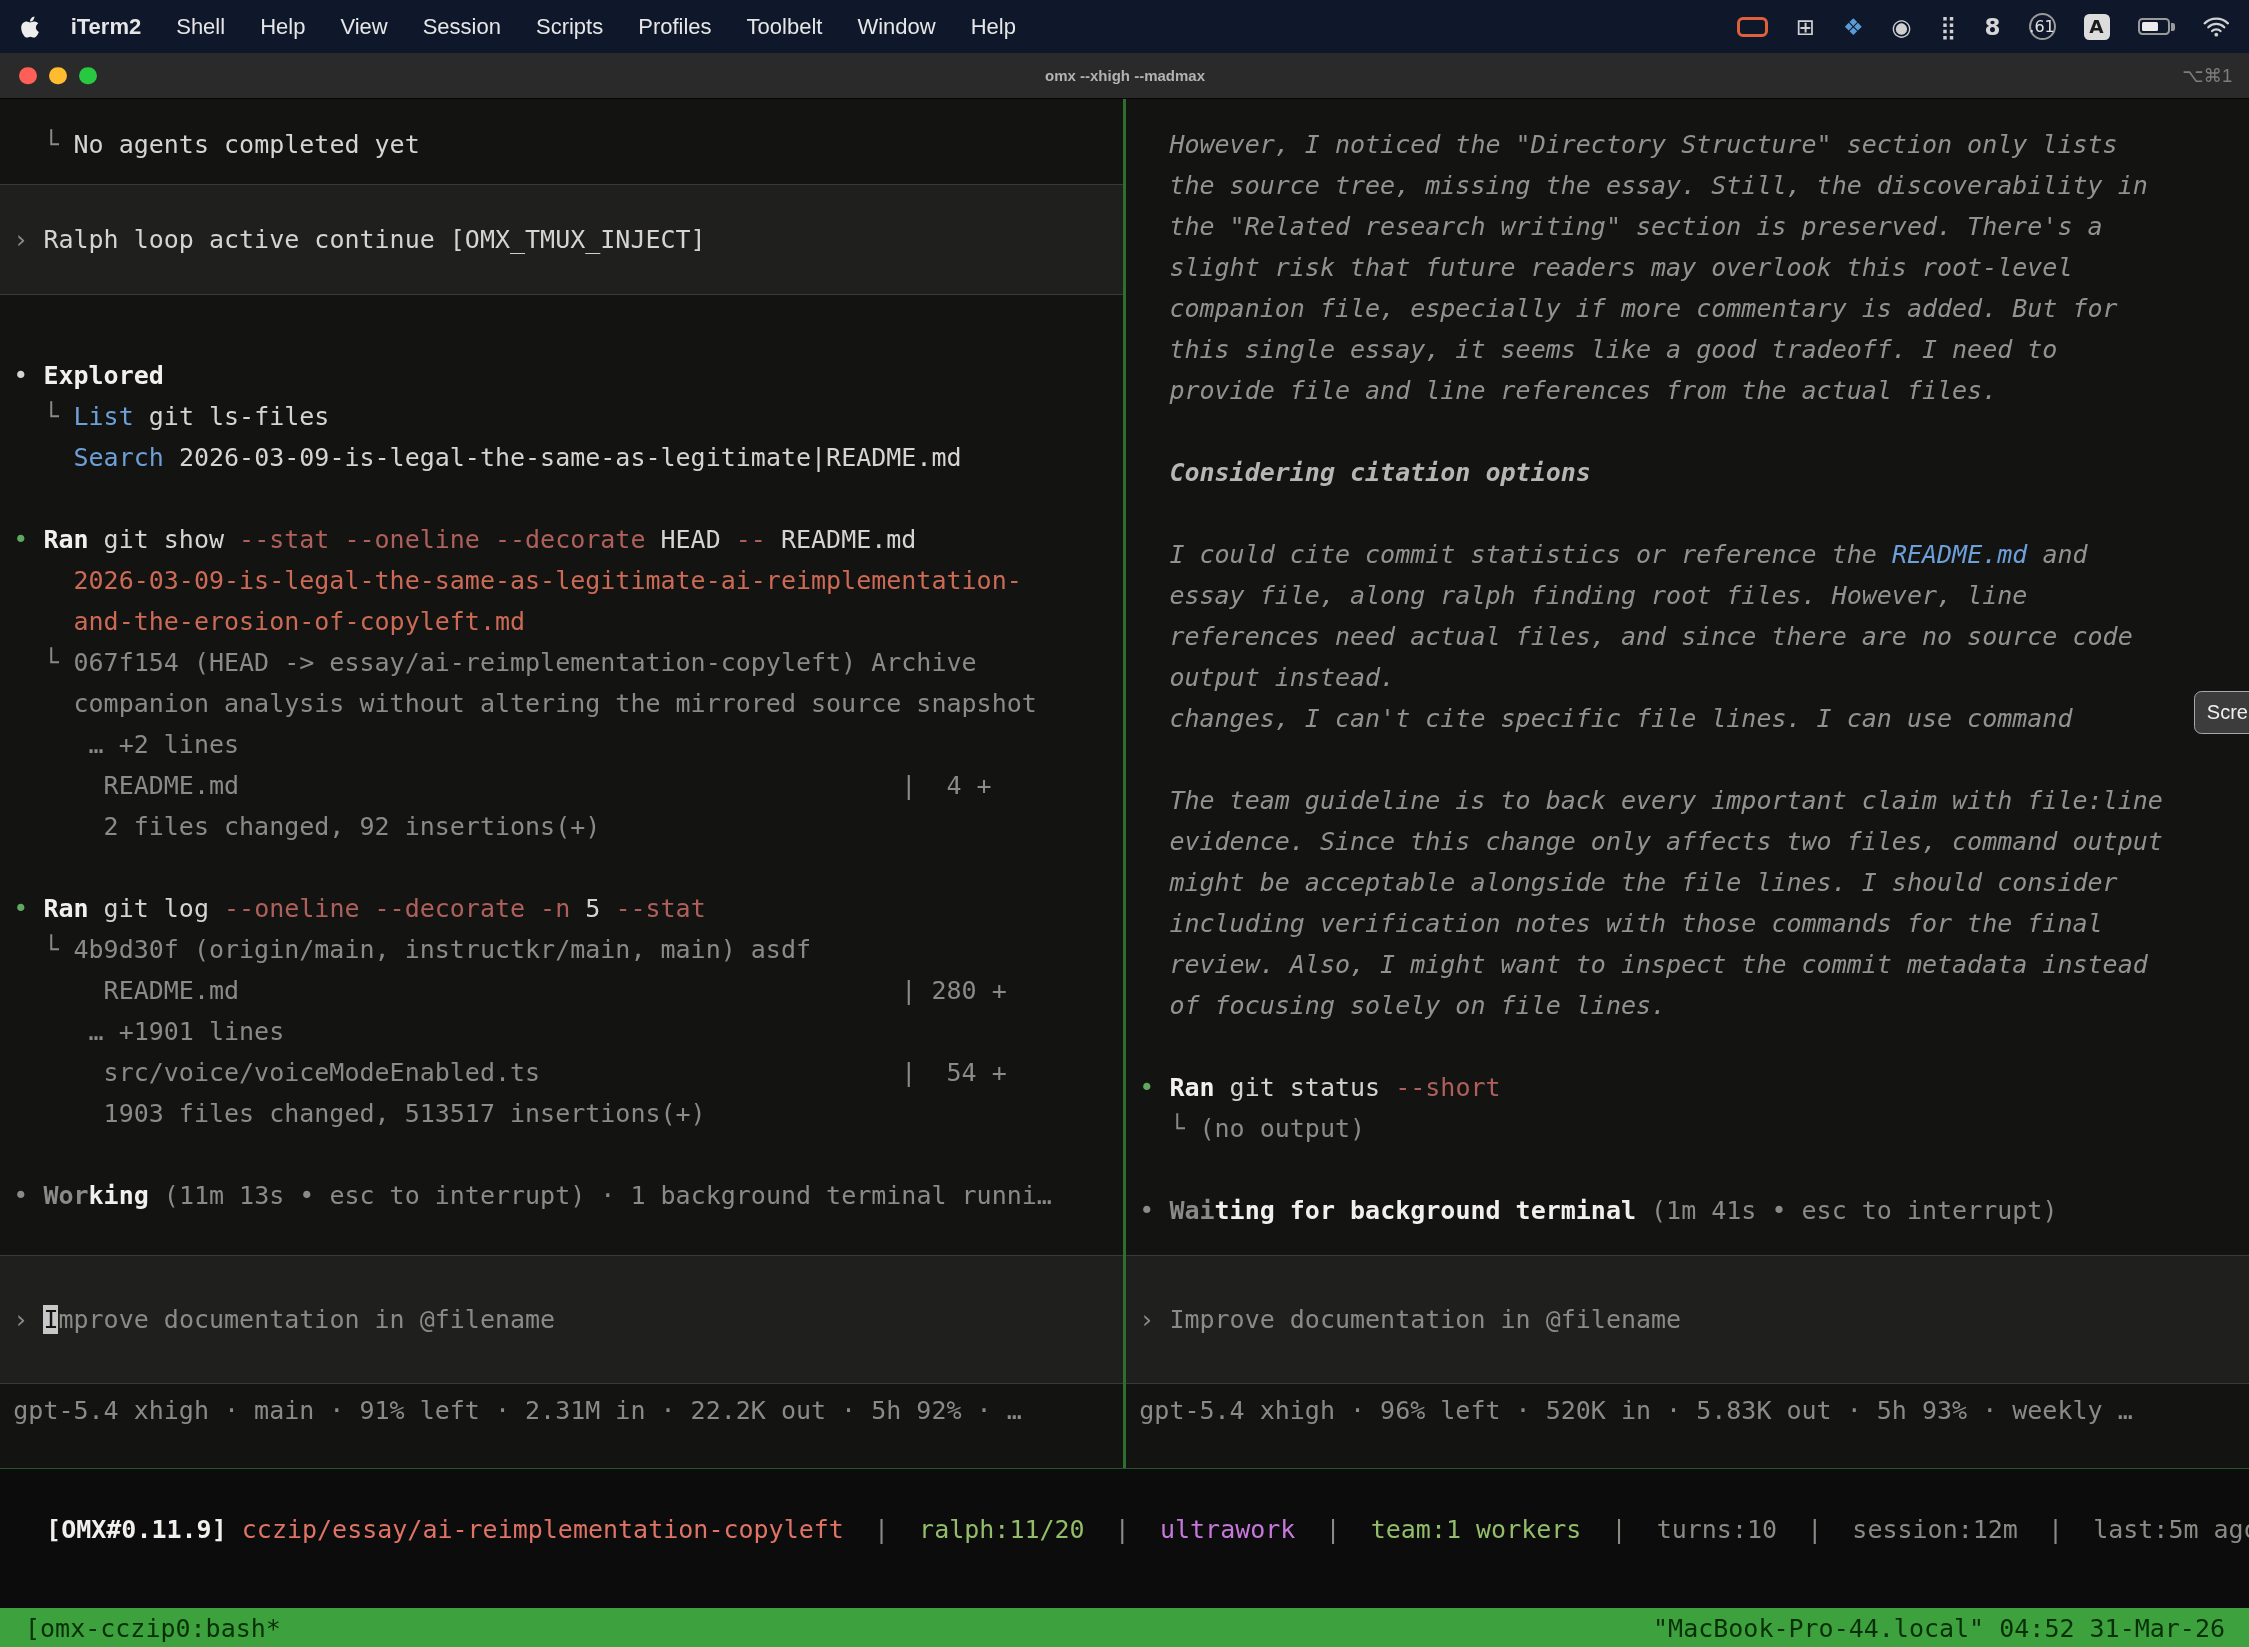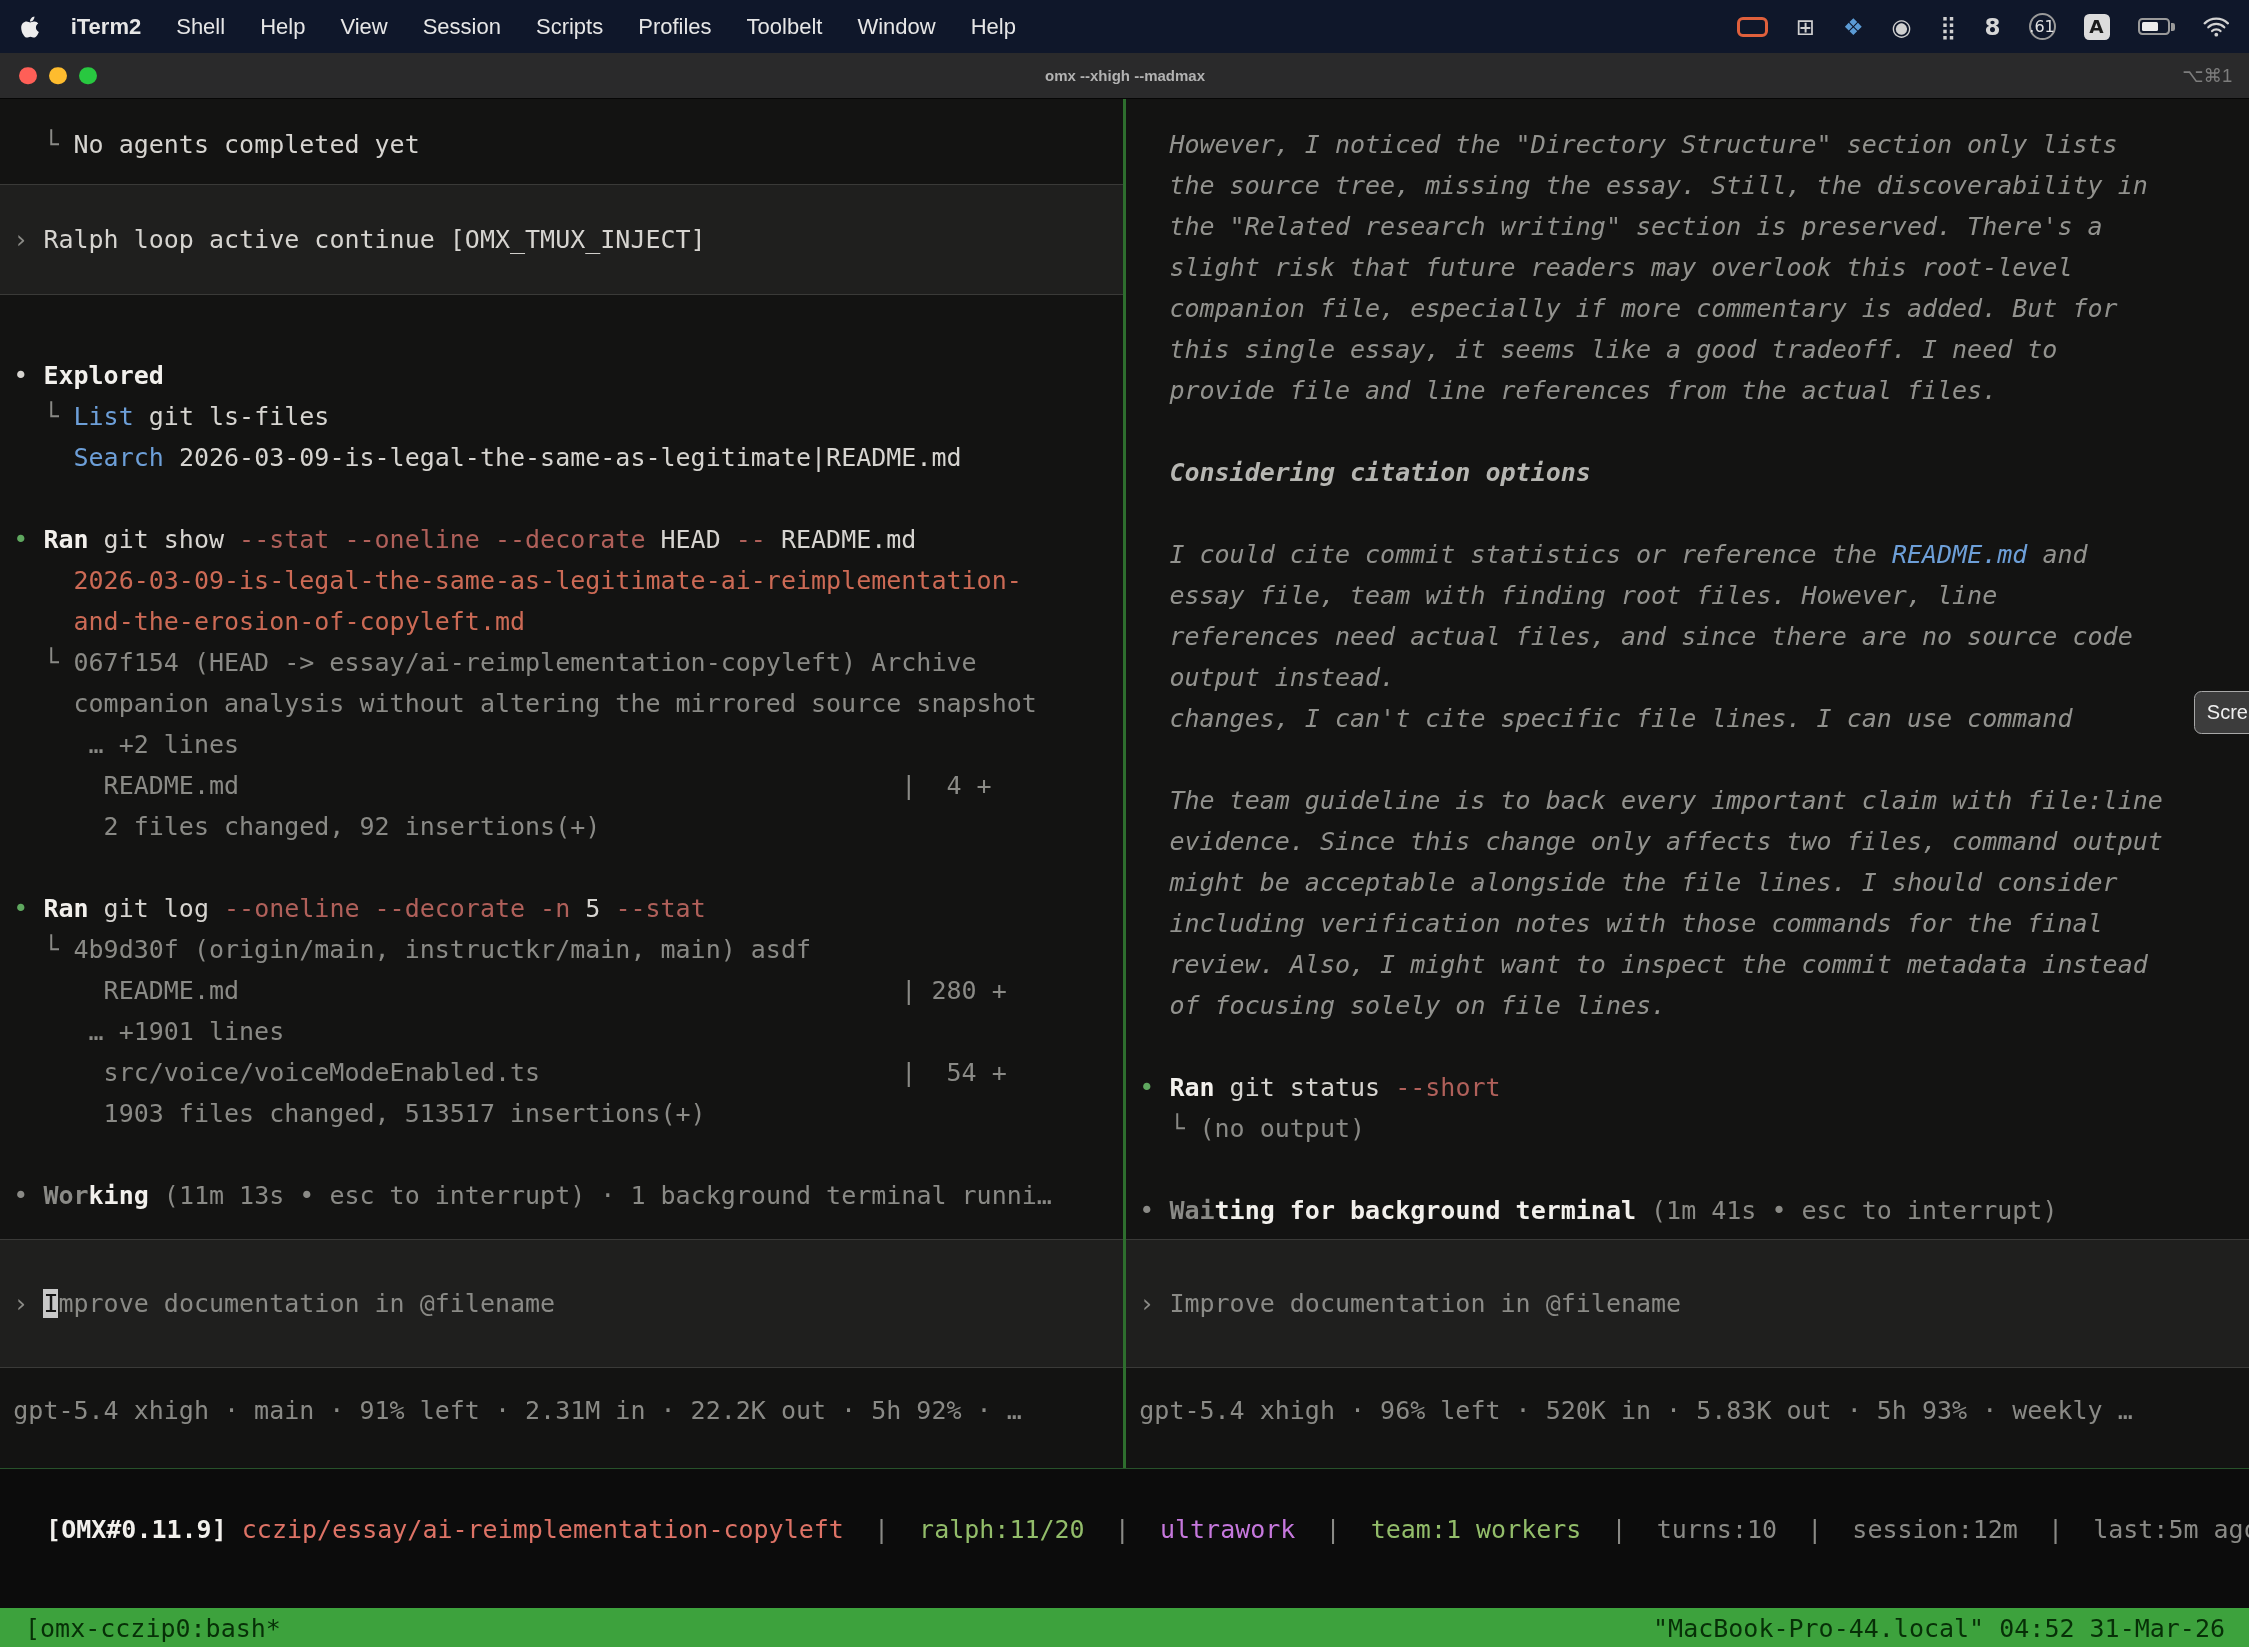--- a/index.html
+++ b/index.html
@@ -46,21 +46,21 @@
   .divider { width:3px; background:var(--pane-border,#2e6e2e); }
   .pane-content { padding:0 13.3px; }
   .tline { height:41px; line-height:41px; white-space:pre; overflow:hidden; }
   .tband { height:111px; display:flex; align-items:center; background:#1f1f1e;
            border-top:1.5px solid #3a3a38; border-bottom:1.5px solid #3a3a38;
            margin:19px -13.3px; padding:0 13.3px; white-space:pre; overflow:hidden; }
   .pane-bottom { margin-top:auto; }
   .input-band { height:129px; display:flex; align-items:center; background:#1f1f1e;
                 border-top:1.5px solid #3a3a38; border-bottom:1.5px solid #3a3a38;
                 padding:0 13.3px; white-space:pre; overflow:hidden; }
-  .status-line { height:41px; line-height:41px; padding:0 13.3px; margin:22px 0 37px;
+  .status-line { height:41px; line-height:41px; padding:0 13.3px; margin:6px 0 37px;
                  white-space:pre; overflow:hidden; }
 
   
   .s-w   { color:#d6d4d0; }
   .s-b   { color:#f2f0ec; font-weight:bold; }
   .s-d   { color:#8a8a86; }
   .s-bd  { color:#8a8a86; font-weight:bold; }
   .s-di  { color:#92928e; font-style:italic; }
   .s-bdi { color:#b6b6b2; font-weight:bold; font-style:italic; }
   .s-bl  { color:var(--link-blue,#6d9fd8); }
@@ -189,21 +189,21 @@
         <div class="tline"><span class="s-di">  the source tree, missing the essay. Still, the discoverability in</span></div>
         <div class="tline"><span class="s-di">  the "Related research writing" section is preserved. There's a</span></div>
         <div class="tline"><span class="s-di">  slight risk that future readers may overlook this root-level</span></div>
         <div class="tline"><span class="s-di">  companion file, especially if more commentary is added. But for</span></div>
         <div class="tline"><span class="s-di">  this single essay, it seems like a good tradeoff. I need to</span></div>
         <div class="tline"><span class="s-di">  provide file and line references from the actual files.</span></div>
         <div class="tline"></div>
         <div class="tline"><span class="s-bdi">  Considering citation options</span></div>
         <div class="tline"></div>
         <div class="tline"><span class="s-di">  I could cite commit statistics or reference the </span><span class="s-bli">README.md</span><span class="s-di"> and</span></div>
-        <div class="tline"><span class="s-di">  essay file, team with finding root files. However, line</span></div>
+        <div class="tline"><span class="s-di">  essay file, along ralph finding root files. However, line</span></div>
         <div class="tline"><span class="s-di">  references need actual files, and since there are no source code</span></div>
         <div class="tline"><span class="s-di">  output instead.</span></div>
         <div class="tline"><span class="s-di">  changes, I can't cite specific file lines. I can use command</span></div>
         <div class="tline"></div>
         <div class="tline"><span class="s-di">  The team guideline is to back every important claim with file:line</span></div>
         <div class="tline"><span class="s-di">  evidence. Since this change only affects two files, command output</span></div>
         <div class="tline"><span class="s-di">  might be acceptable alongside the file lines. I should consider</span></div>
         <div class="tline"><span class="s-di">  including verification notes with those commands for the final</span></div>
         <div class="tline"><span class="s-di">  review. Also, I might want to inspect the commit metadata instead</span></div>
         <div class="tline"><span class="s-di">  of focusing solely on file lines.</span></div>

